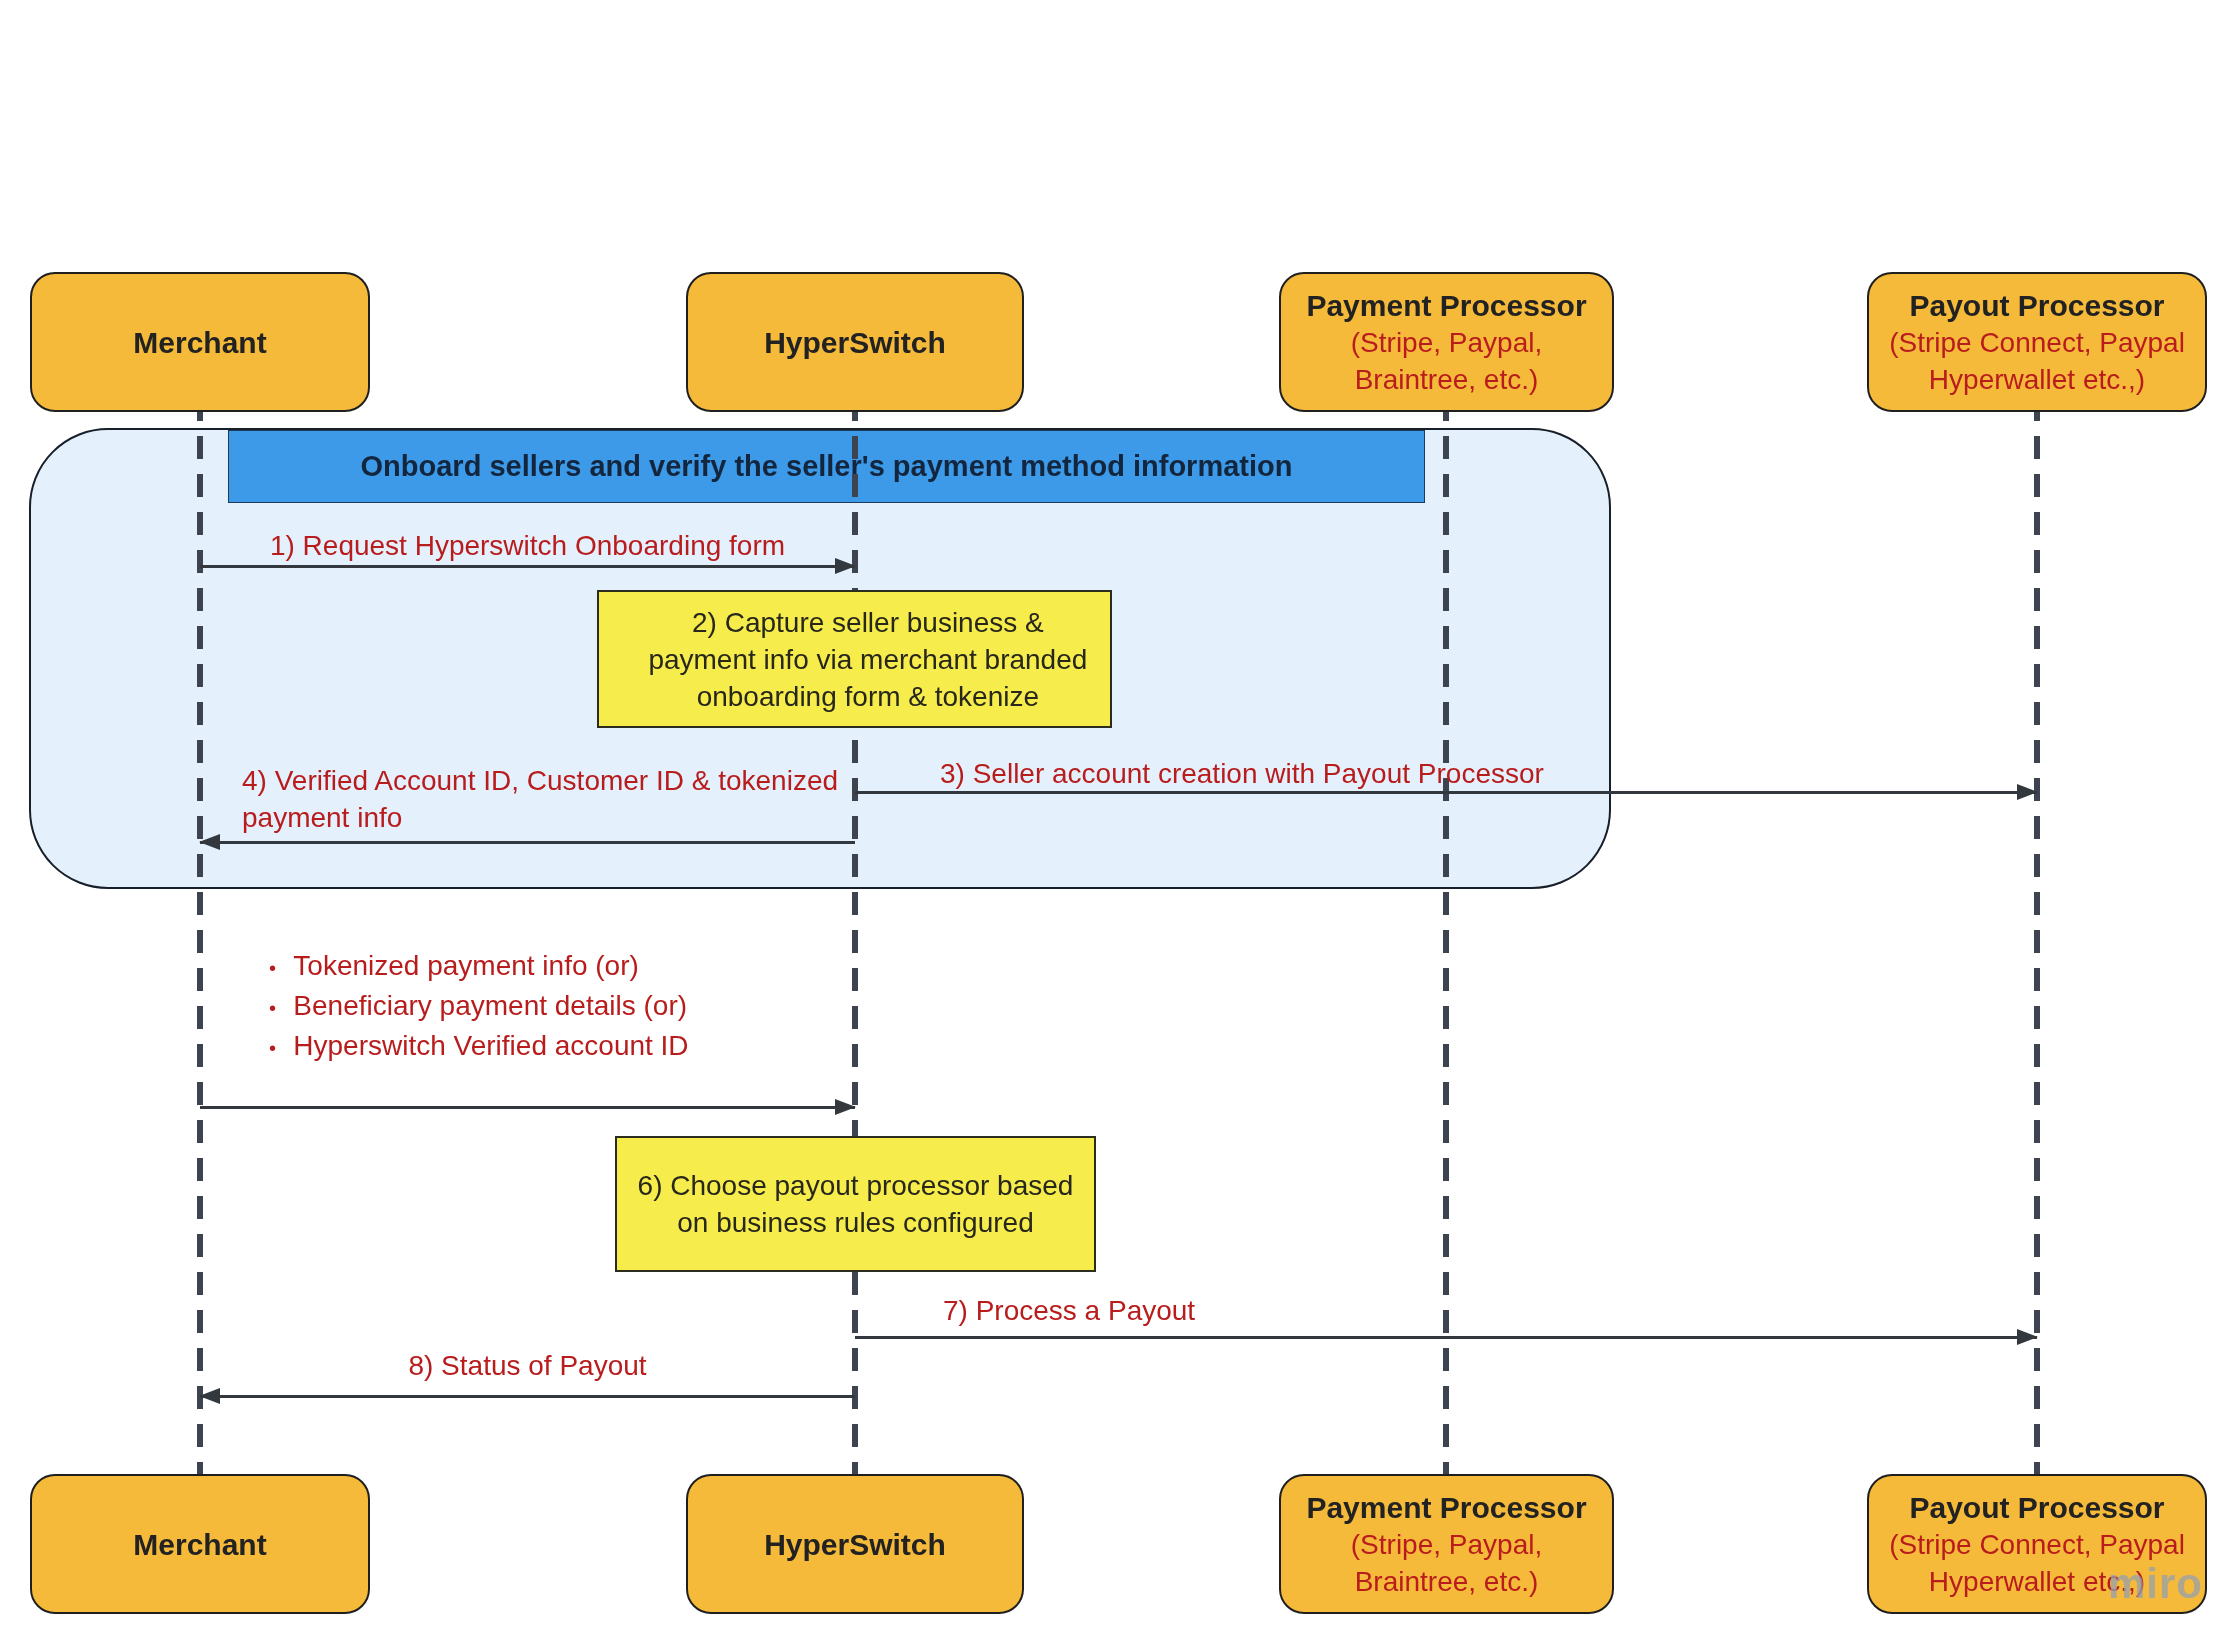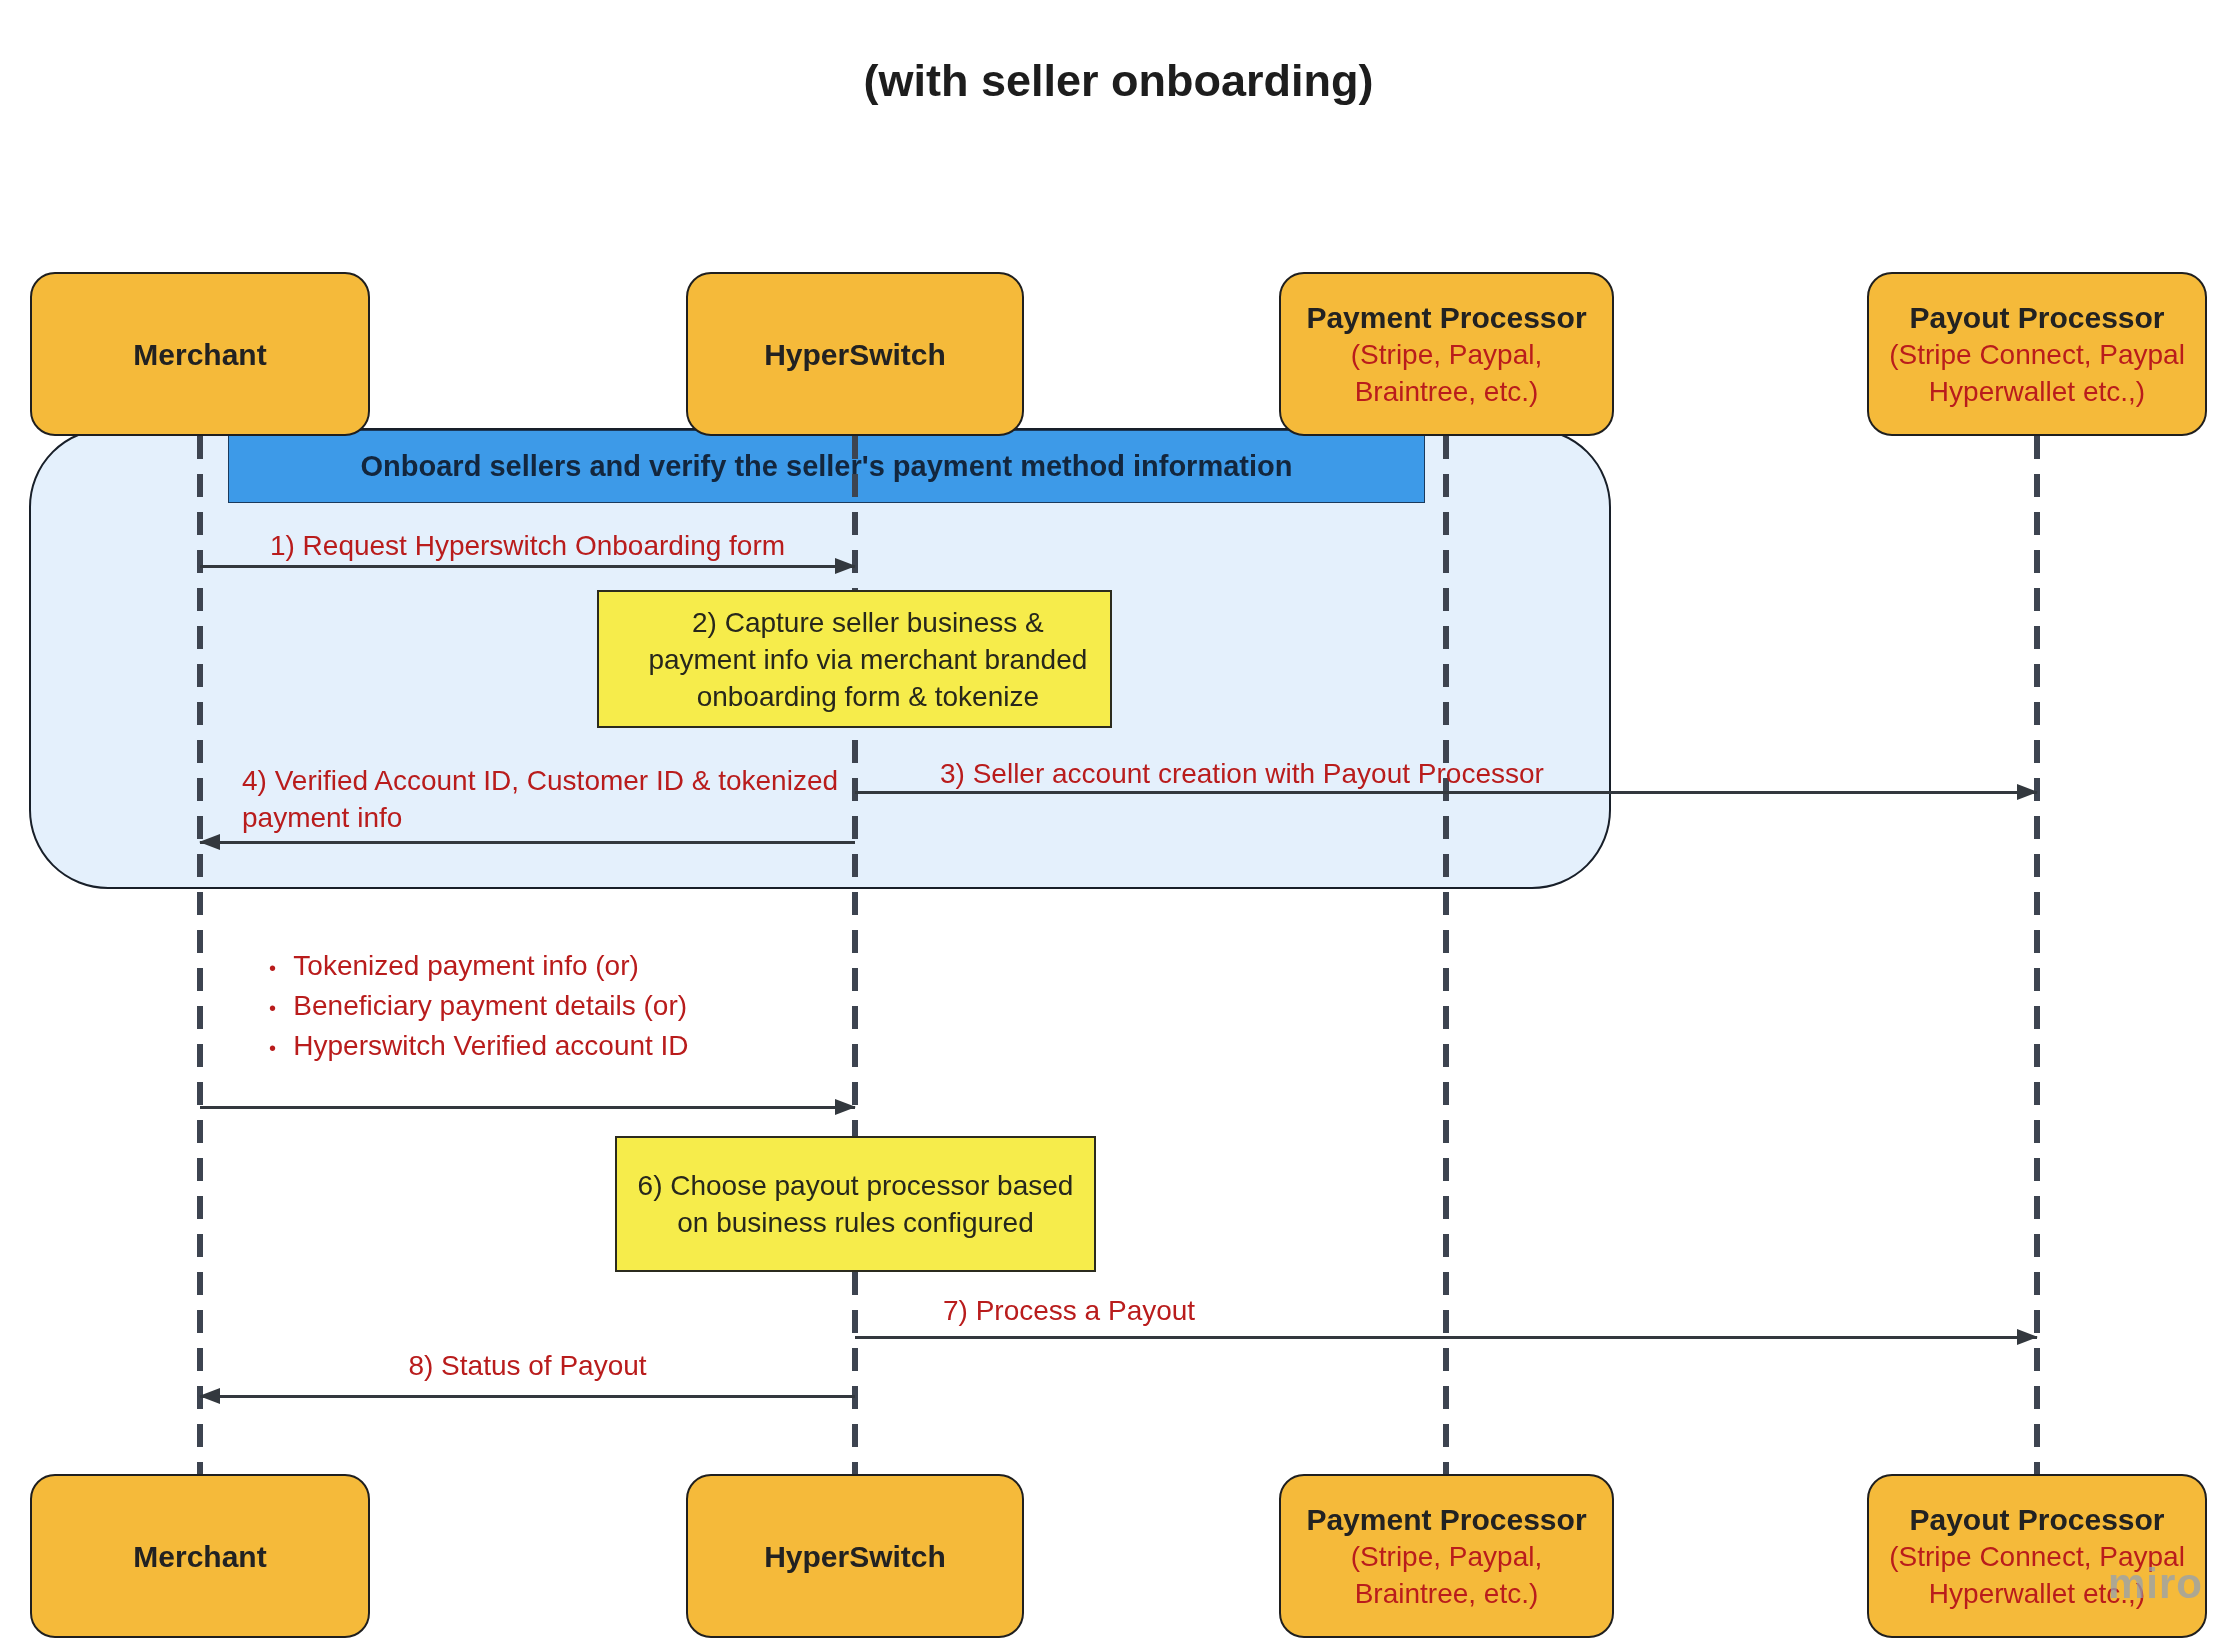--- a/index.html
+++ b/index.html
@@ -13,21 +13,21 @@
   .group-frame{position:absolute;left:29px;top:428px;width:1582px;height:461px;
     background:#E4F0FC;border:2.9px solid #181f29;border-radius:79px;z-index:1;box-sizing:border-box;}
   .group-header{position:absolute;left:228px;top:430px;width:1197px;height:73px;
     background:#3D9AE8;border:1.9px solid #1b3a5c;z-index:2;box-sizing:border-box;
     display:flex;align-items:center;justify-content:center;
     font-size:29px;font-weight:bold;color:#13263d;}
   
   .lifeline{position:absolute;top:398px;height:1078px;width:5.8px;z-index:3;
     background:repeating-linear-gradient(to bottom,#3d4450 0 23px,transparent 23px 38px);}
   
-  .actor{position:absolute;height:164px;background:#F5BA3A;border:2.9px solid #1f1f1f;
+  .actor{position:absolute;height:140px;background:#F5BA3A;border:2.9px solid #1f1f1f;
     border-radius:25px;z-index:5;box-sizing:border-box;
     display:flex;flex-direction:column;align-items:center;justify-content:center;text-align:center;}
   .actor .name{font-weight:bold;font-size:30px;line-height:37px;color:#222222;}
   .actor .sub{font-size:28px;line-height:37px;color:#b91c1c;}
   
   .msg-label{position:absolute;font-size:28px;line-height:37px;z-index:4;color:#b91c1c;}
   .center{text-align:center;}
   .msg-arrow{position:absolute;height:2.9px;z-index:4;}
   .shaft{position:absolute;left:0;right:0;top:0;height:2.9px;background:#33383e;}
   .head{position:absolute;top:-7.2px;width:0;height:0;
@@ -43,21 +43,20 @@
   
   .watermark{position:absolute;left:2108px;top:1560px;z-index:6;
     font-size:42px;font-weight:bold;letter-spacing:1px;color:rgba(148,160,176,0.75);}
 </style>
 </head>
 <body>
 
 <div class="canvas">
 
   <div class="title">
-    <div>(with seller onboarding)</div>
   </div>
 
   <div class="group-frame"></div>
   <div class="group-header">
     <span>Onboard sellers and verify the seller's payment method information</span>
   </div>
 
   <div class="lifeline" style="left:197px;"></div>
   <div class="lifeline" style="left:852px;"></div>
   <div class="lifeline" style="left:1443px;"></div>

